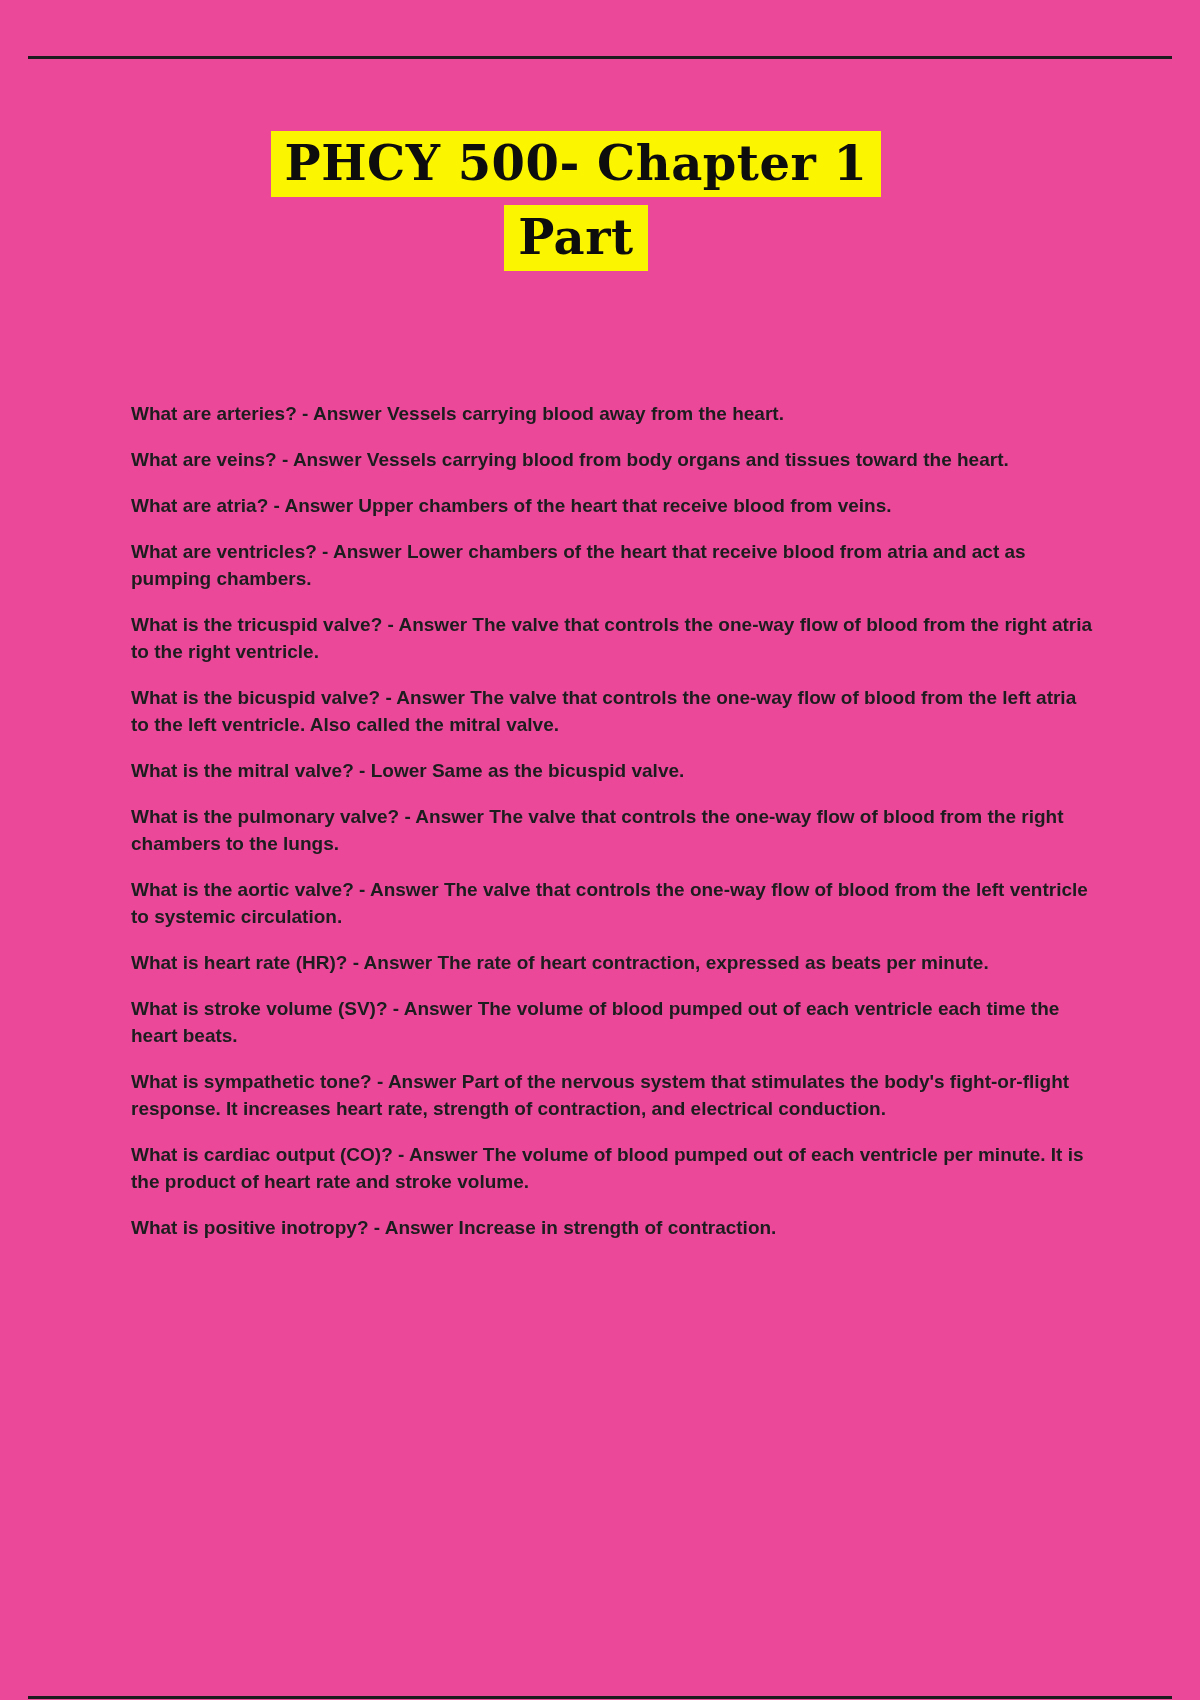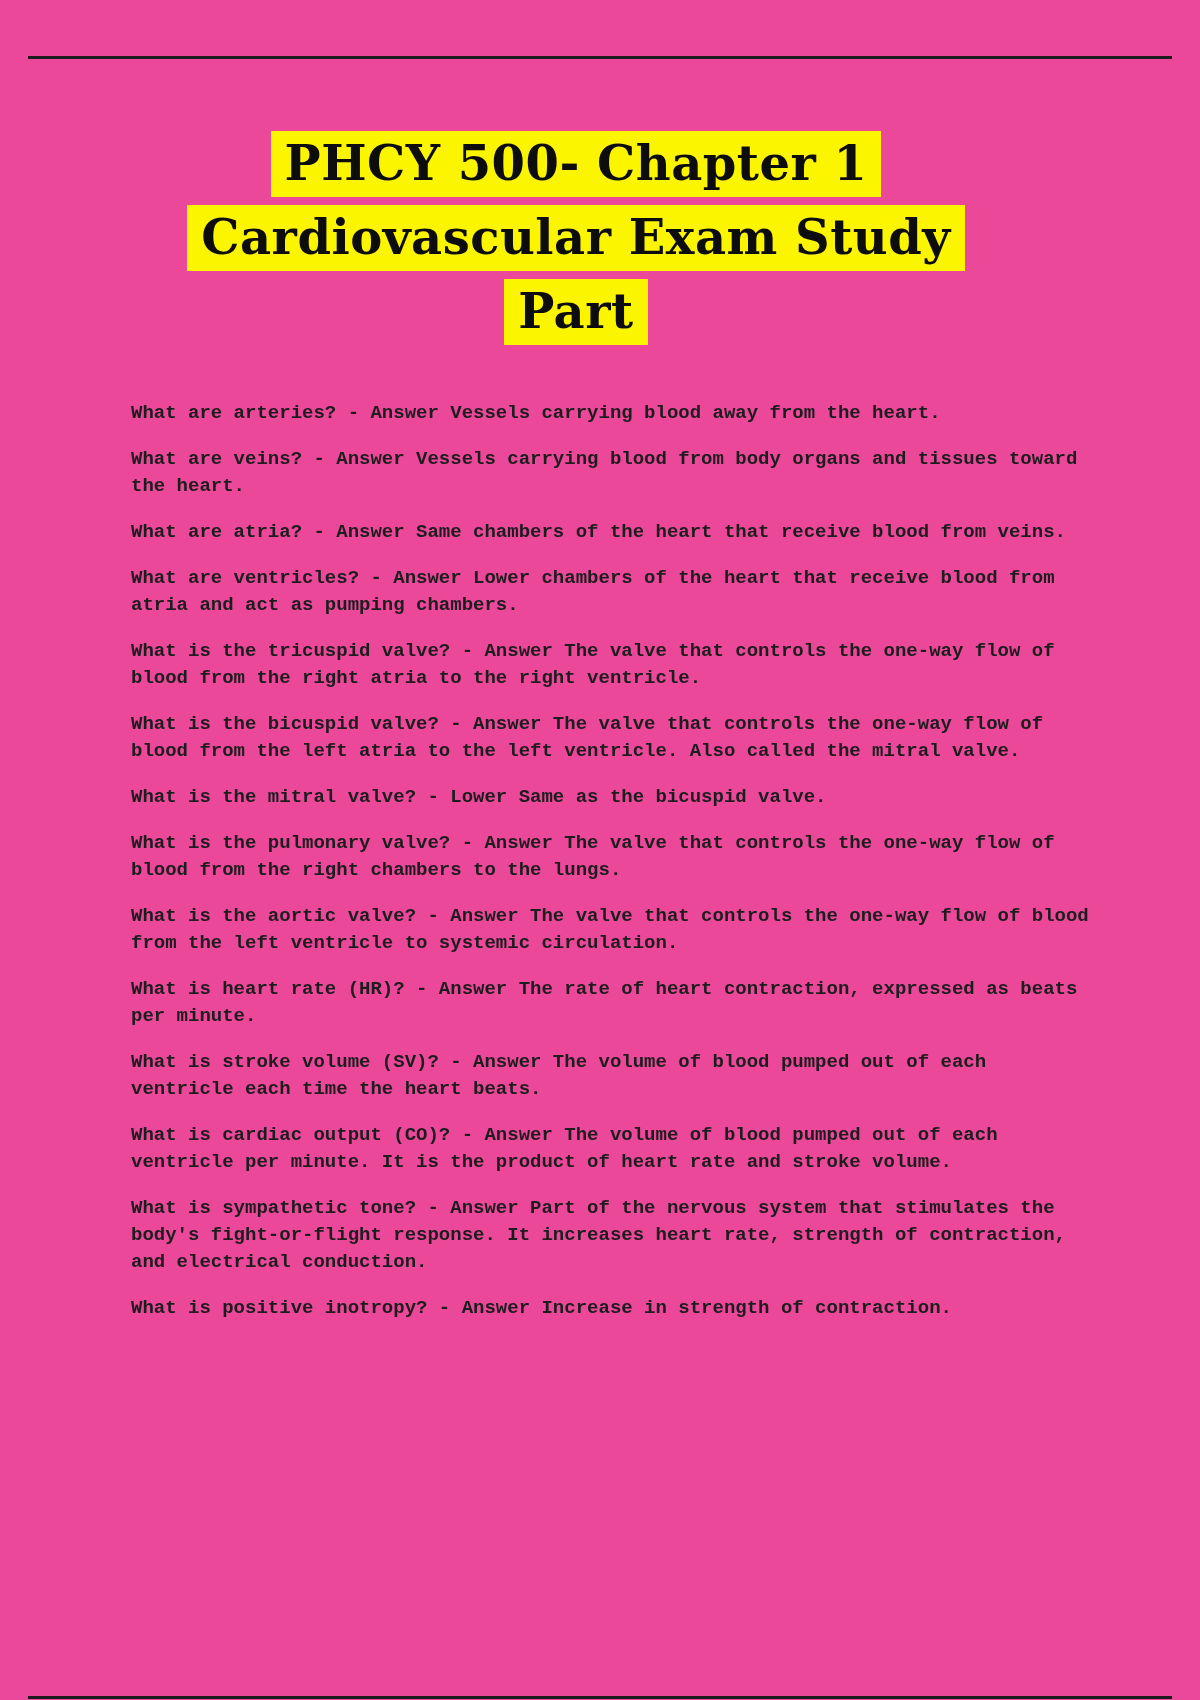--- a/index.html
+++ b/index.html
@@ -55,48 +55,46 @@
     left: 131px;
     width: 962px;
     color: #1d1d1f;
     font-size: 19px;
     font-weight: 700;
     line-height: 27px;
   }
   .qa-body p {
     margin: 0 0 19px 0;
     padding: 0;
-    font-family: Liberation Mono, monospace;
   }
 </style>
 </head>
 <body>
 
 <div class="page">
 
   <div class="rule top"></div>
 
   <header class="title-block">
     <span class="title-line"><span class="hl">PHCY 500- Chapter 1</span></span>
-    <span class="title-line"><span class="hl">Cardiovascular Exam Study</span></span>
     <span class="title-line"><span class="hl">Part</span></span>
   </header>
 
   <main class="qa-body" id="qa-container">
       <p>What are arteries? - Answer Vessels carrying blood away from the heart.</p>
       <p>What are veins? - Answer Vessels carrying blood from body organs and tissues toward the heart.</p>
-      <p>What are atria? - Answer Same chambers of the heart that receive blood from veins.</p>
+      <p>What are atria? - Answer Upper chambers of the heart that receive blood from veins.</p>
       <p>What are ventricles? - Answer Lower chambers of the heart that receive blood from atria and act as pumping chambers.</p>
       <p>What is the tricuspid valve? - Answer The valve that controls the one-way flow of blood from the right atria to the right ventricle.</p>
       <p>What is the bicuspid valve? - Answer The valve that controls the one-way flow of blood from the left atria to the left ventricle. Also called the mitral valve.</p>
       <p>What is the mitral valve? - Lower Same as the bicuspid valve.</p>
       <p>What is the pulmonary valve? - Answer The valve that controls the one-way flow of blood from the right chambers to the lungs.</p>
       <p>What is the aortic valve? - Answer The valve that controls the one-way flow of blood from the left ventricle to systemic circulation.</p>
       <p>What is heart rate (HR)? - Answer The rate of heart contraction, expressed as beats per minute.</p>
       <p>What is stroke volume (SV)? - Answer The volume of blood pumped out of each ventricle each time the heart beats.</p>
+      <p>What is sympathetic tone? - Answer Part of the nervous system that stimulates the body's fight-or-flight response. It increases heart rate, strength of contraction, and electrical conduction.</p>
       <p>What is cardiac output (CO)? - Answer The volume of blood pumped out of each ventricle per minute. It is the product of heart rate and stroke volume.</p>
-      <p>What is sympathetic tone? - Answer Part of the nervous system that stimulates the body's fight-or-flight response. It increases heart rate, strength of contraction, and electrical conduction.</p>
       <p>What is positive inotropy? - Answer Increase in strength of contraction.</p>
     </main>
 
   <div class="rule bottom"></div>
 
 </div>
 
 </body></html>

